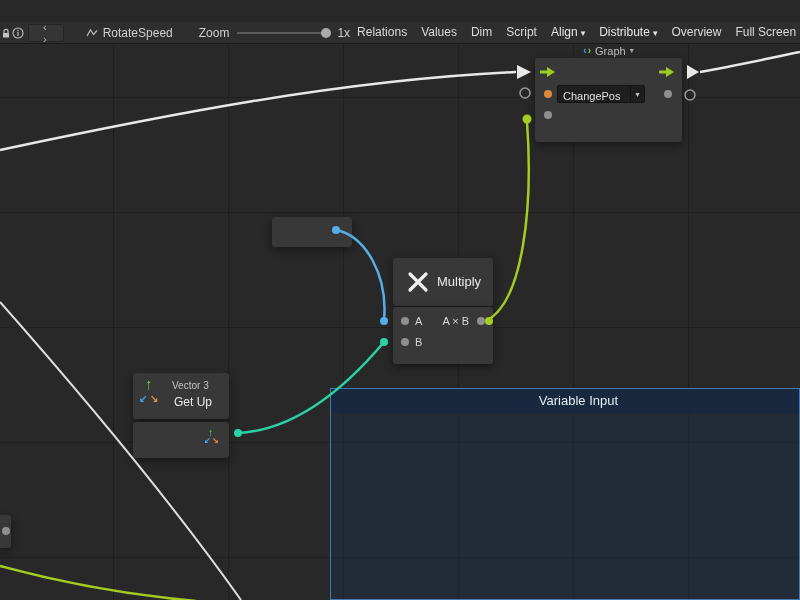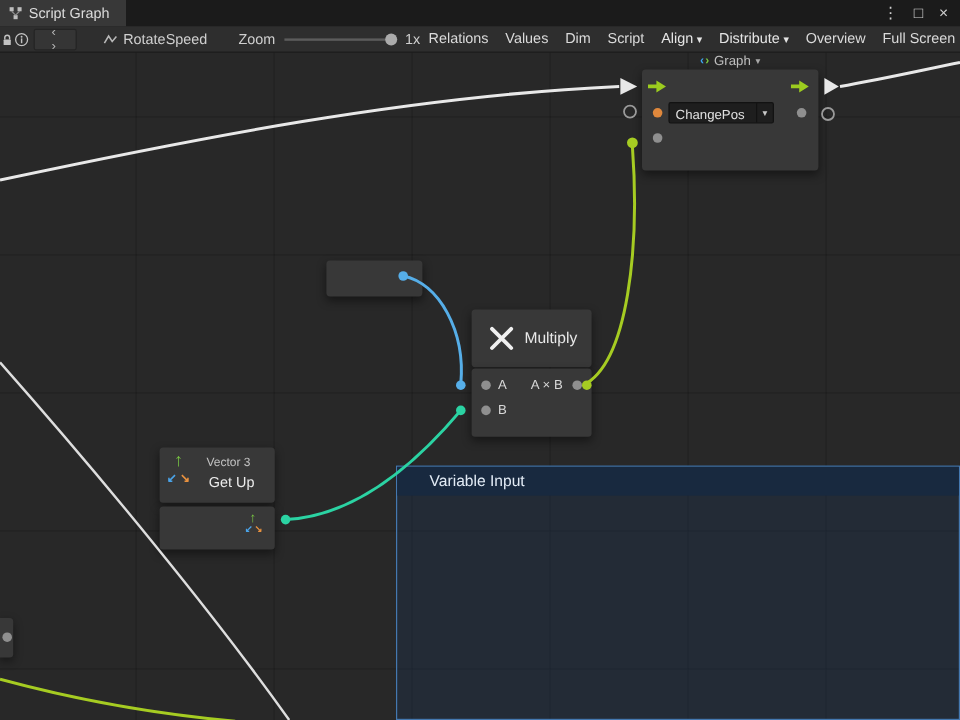--- a/index.html
+++ b/index.html
@@ -37,21 +37,21 @@
       linear-gradient(to right, rgba(0,0,0,0.22) 1px, transparent 1px),
       linear-gradient(to bottom, rgba(0,0,0,0.22) 1px, transparent 1px);
     background-size:115px 115px;
     background-position:113px 53px;
   }
   .wires { position:absolute; inset:0; pointer-events:none; z-index:30; }
   .node { position:absolute; background:#383838; border-radius:3px; box-shadow:0 3px 8px rgba(0,0,0,0.45); z-index:20; }
   .dot { position:absolute; width:8px; height:8px; border-radius:50%; background:#8f8f8f; }
   
   .group { position:absolute; left:330px; top:344px; width:470px; height:212px; border:1px solid #4478b0; background:rgba(28,48,74,0.42); z-index:10; }
-  .group-header { height:24px; background:#18293f; color:#e2ebf5; font-size:13px; line-height:24px; padding-left:27px; }
+  .group-header { height:24px; background:#18293f; color:#e2ebf5; font-size:13px; line-height:24px; padding-left:27px;text-align:center; }
   
   .unit-title { position:absolute; left:535px; top:0; width:147px; height:13px; display:flex; align-items:center; justify-content:center; gap:4px; font-size:11px; color:#c0c0c0; z-index:20; }
   .unit-title .caret { font-size:8px; color:#a8a8a8; }
   .graph-node { left:535px; top:14px; width:147px; height:84px; }
   .dropdown { position:absolute; left:22px; top:27px; width:88px; height:18px; display:flex; align-items:flex-end; background:#1e1e1e; border:1px solid #121212; border-radius:2px; }
   .dropdown .dd-label { flex:1; font-size:11px; color:#e0e0e0; padding:0 5px; white-space:nowrap; }
   .dropdown .dd-caret { width:14px; height:100%; border-left:1px solid #121212; display:flex; align-items:center; justify-content:center; font-size:8px; color:#c8c8c8; }
   
   .float-header { left:272px; top:124px; width:80px; height:46px; }
   .float-icon { position:absolute; left:8px; top:14px; width:17px; height:17px; border-radius:50%; background:#56aee8; }
@@ -77,37 +77,20 @@
   .v3-icon .arrow-dl { left:1px; top:8px; font-size:8px; }
   .v3-icon .arrow-dr { left:9px; top:8px; font-size:8px; }
   
   .stub-node { left:0; top:471px; width:11px; height:33px; border-radius:0 3px 3px 0; }
 </style>
 </head>
 <body>
 
 <div class="window">
 
-  <div class="tabbar">
-    <div class="tab">
-      <svg width="12" height="12" viewBox="0 0 12 12">
-        <rect x="1" y="1" width="3.4" height="3.4" fill="#bdbdbd"></rect>
-        <rect x="7.6" y="1" width="3.4" height="3.4" fill="#bdbdbd"></rect>
-        <rect x="4.3" y="7.6" width="3.4" height="3.4" fill="#bdbdbd"></rect>
-        <path d="M2.7 4.4 L6 7.6 M9.3 4.4 L6 7.6" stroke="#8d8d8d" stroke-width="1" fill="none"></path>
-      </svg>
-      <span>Script Graph</span>
-    </div>
-    <div class="tabbar-spacer"></div>
-    <div class="win-controls">
-      <span>⋮</span>
-      <span>□</span>
-      <span>×</span>
-    </div>
-  </div>
 
   <div class="toolbar">
     <div class="tb-icon-btn">
       <svg width="12" height="12" viewBox="0 0 12 12">
         <path d="M4 6 V4.3 a2 2 0 0 1 4 0 V6" stroke="#c2c2c2" stroke-width="1.2" fill="none"></path>
         <rect x="3" y="6" width="6" height="4.6" rx="0.6" fill="#c2c2c2"></rect>
       </svg>
     </div>
     <div class="tb-icon-btn">
       <svg width="12" height="12" viewBox="0 0 12 12">

